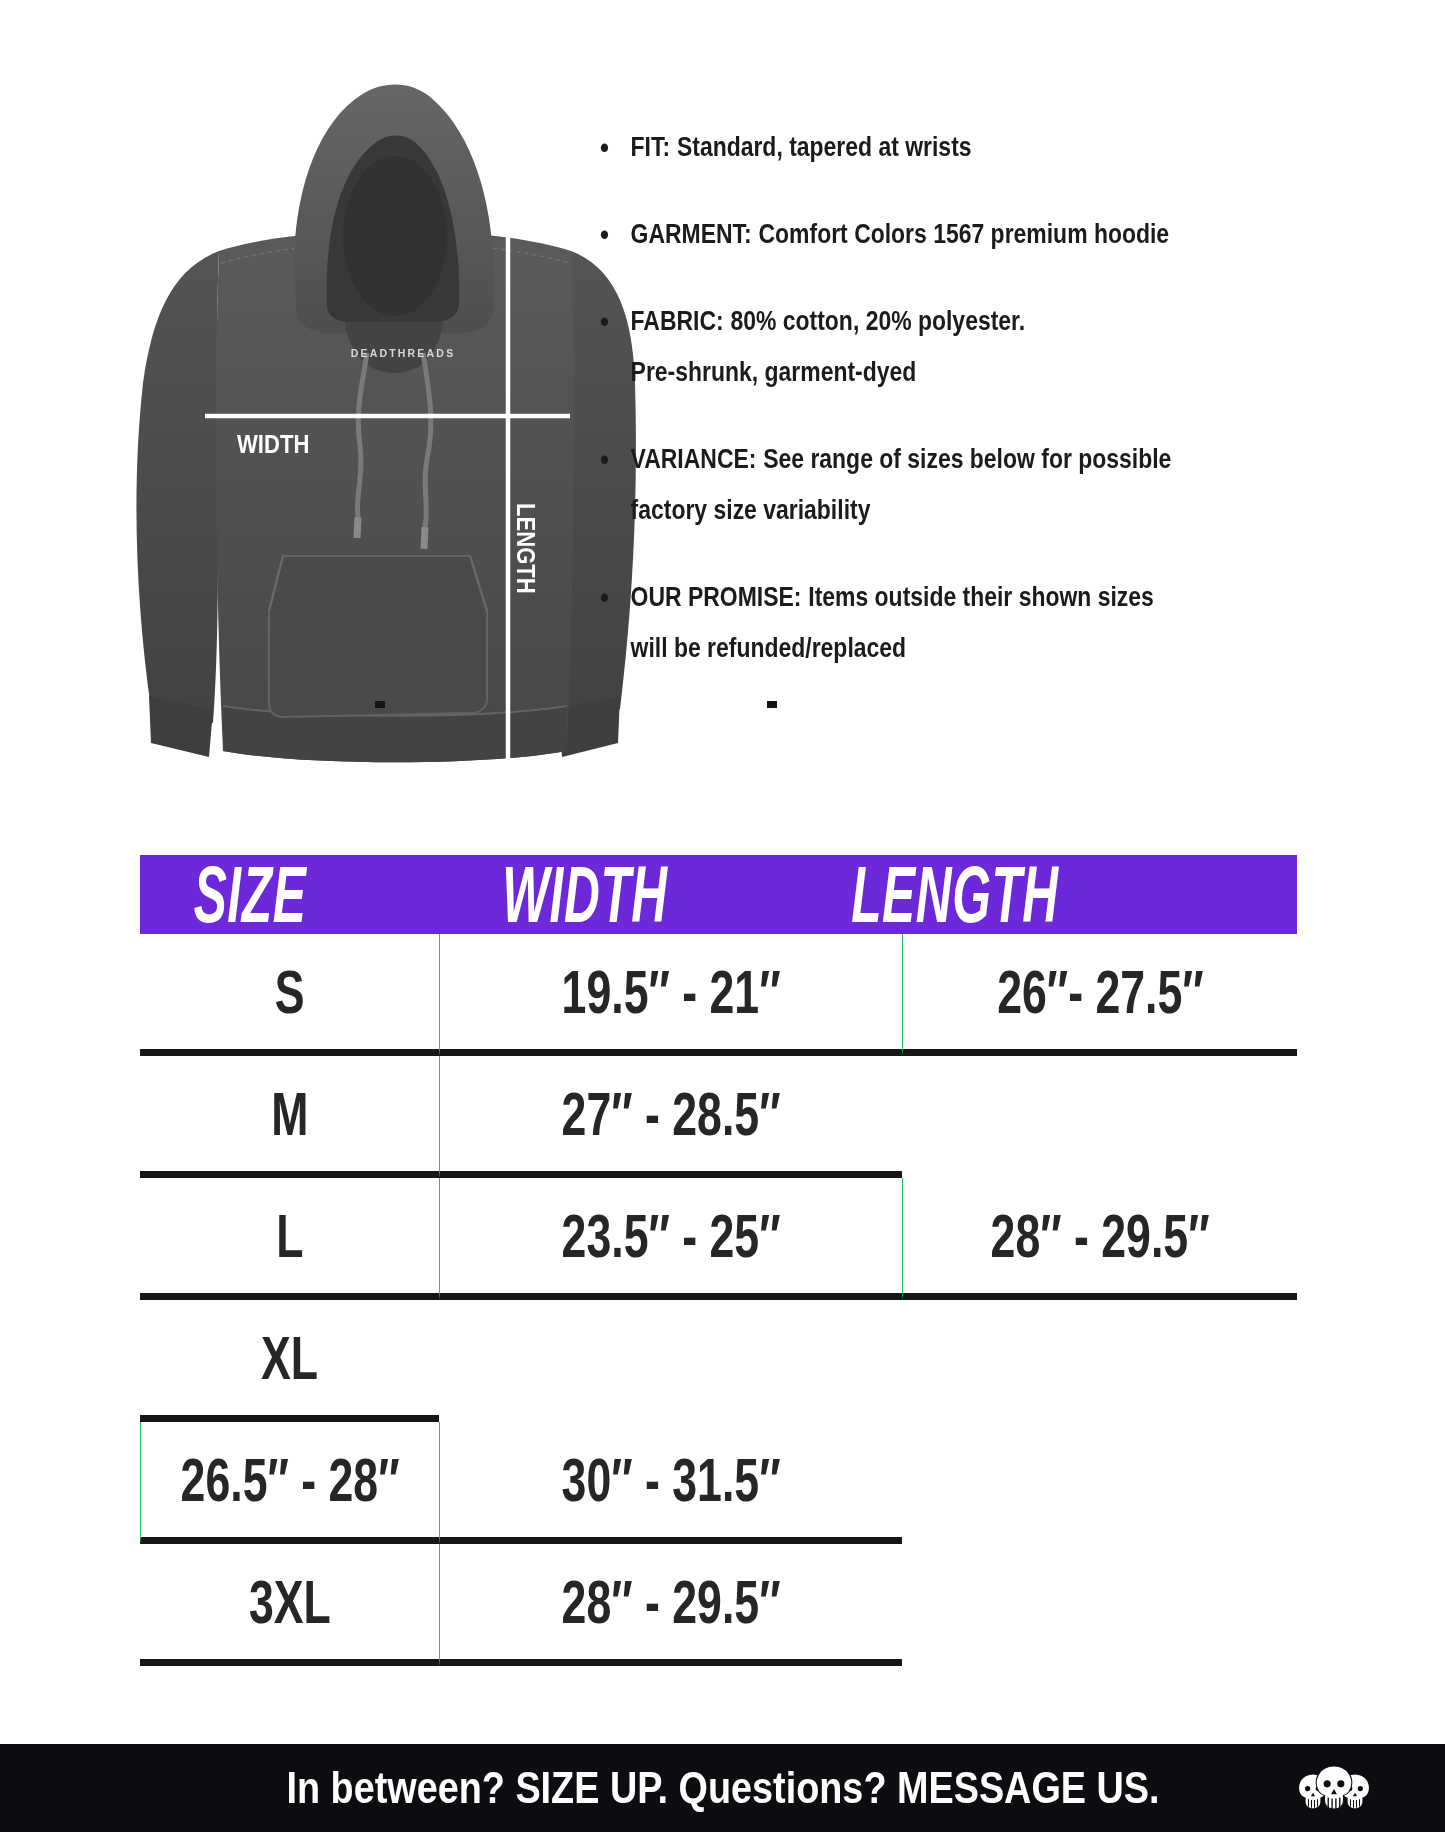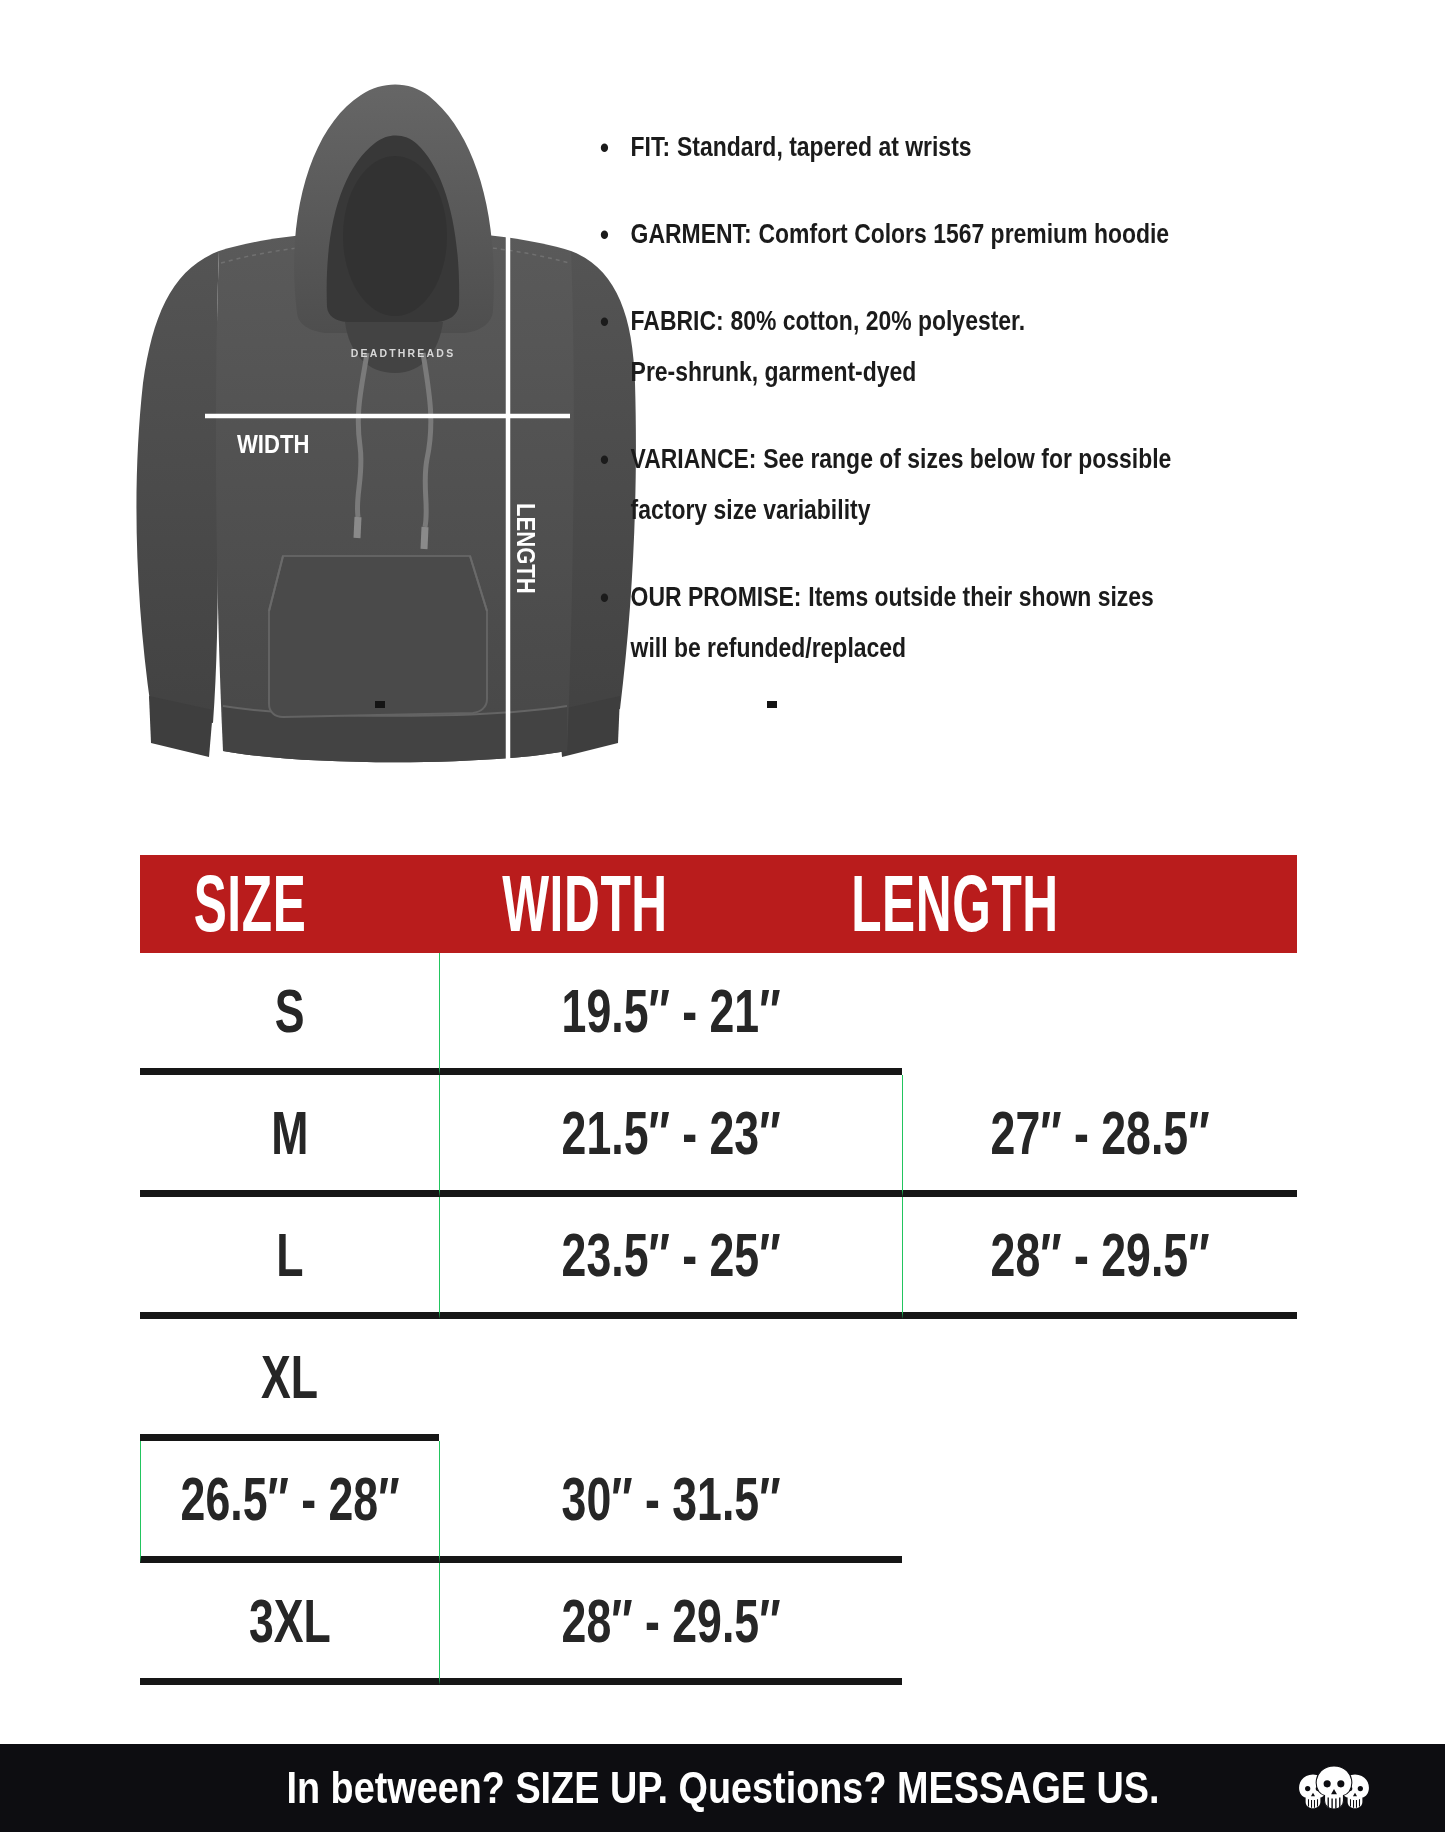--- a/index.html
+++ b/index.html
@@ -19,21 +19,21 @@
   .bullet .bt{white-space:pre-line;}
   .bullet .bl{margin-right:8px;}
 
   
   .tick{position:absolute;width:10px;height:7px;background:#141414;}
   .tick-1{left:375px;top:701px;}
   .tick-2{left:767px;top:701px;}
 
   
   .size-table{position:absolute;left:140px;top:855px;width:1157px;}
-  .thead{position:relative;height:98px;background:#b91c1c;}
+  .thead{position:relative;height:79px;background:#6d28d9;font-style:italic;}
   .thead .h{position:absolute;top:50%;transform:translate(-50%,-50%) scaleX(0.62);
             color:#ffffff;font-weight:700;font-size:80px;white-space:nowrap;letter-spacing:1px;}
   .h1{left:110px;} .h2{left:445px;} .h3{left:815px;}
   .trow{display:grid;grid-template-columns:299px 463px 395px;}
   .tcell{height:115px;border-bottom:7px solid #161616;display:flex;align-items:center;justify-content:center;}
   .tcell.c2,.tcell.c3{border-left:1px solid #22c55e;}
   .cx{display:inline-block;transform:scaleX(0.72);white-space:nowrap;
       font-weight:700;font-size:62px;color:#262626;letter-spacing:0px;}
 
   
@@ -133,27 +133,27 @@
       <span class="h h3">LENGTH</span>
     </div>
 
     <div class="trow">
       <div class="tcell c1">
           <span class="cx">S</span>
         </div>
       <div class="tcell c2">
           <span class="cx">19.5″ - 21″</span>
         </div>
+      <div class="tcell c3">
+          <span class="cx">26″- 27.5″</span>
+        </div>
     </div>
     <div class="trow">
       <div class="tcell c1">
           <span class="cx">M</span>
-        </div>
-      <div class="tcell c2">
-          <span class="cx">21.5″ - 23″</span>
         </div>
       <div class="tcell c3">
           <span class="cx">27″ - 28.5″</span>
         </div>
     </div>
     <div class="trow">
       <div class="tcell c1">
           <span class="cx">L</span>
         </div>
       <div class="tcell c2">

